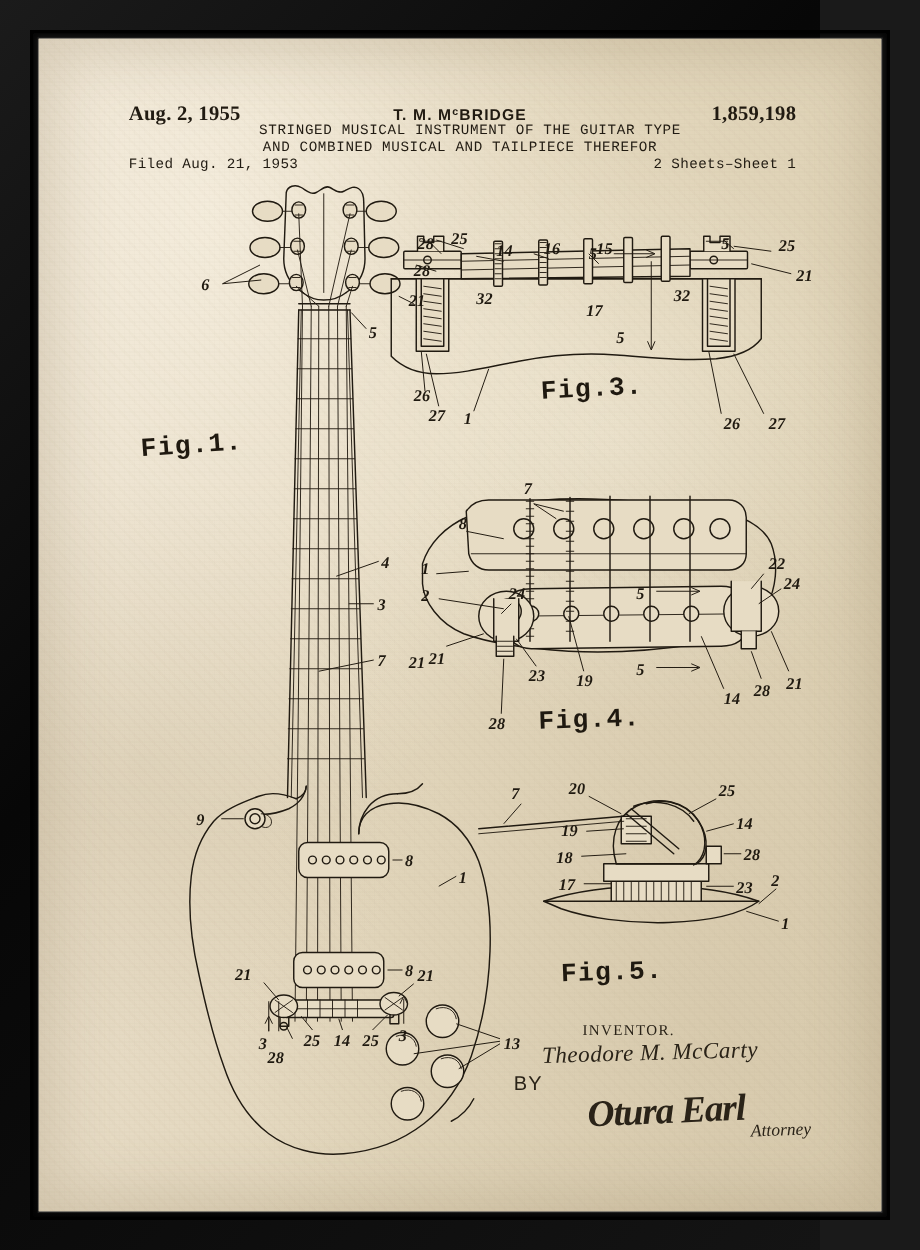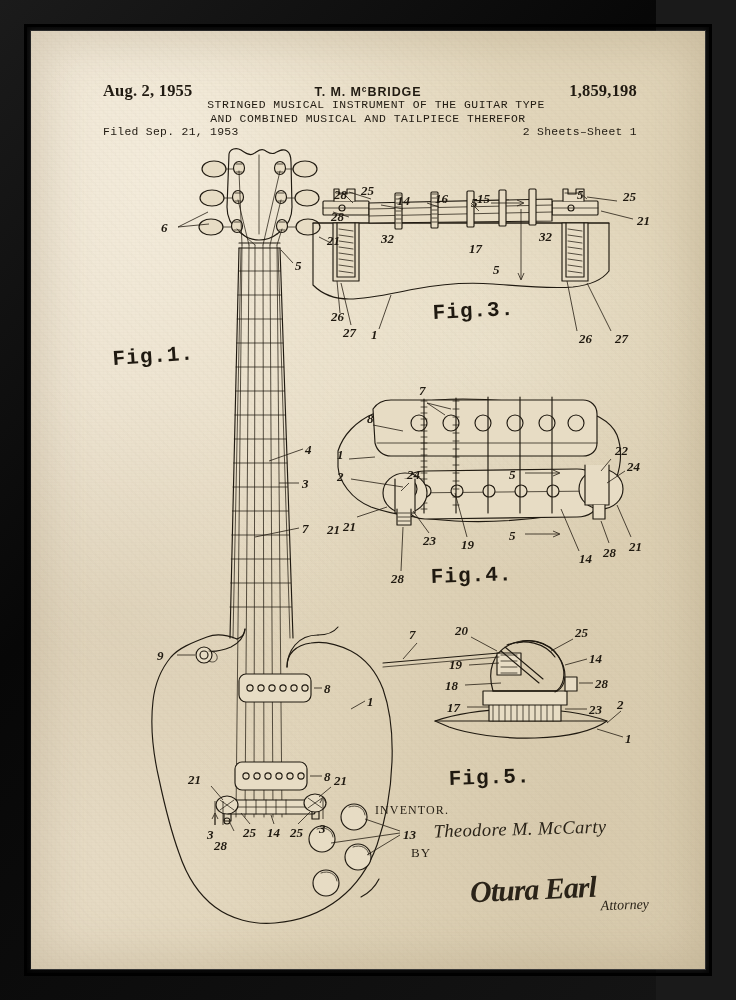--- a/index.html
+++ b/index.html
@@ -173,37 +173,37 @@
     fill: #1f1910;
     letter-spacing: 1px;
   }
 
   
   #sig-block { position: absolute; right: 40px; bottom: 52px; width: 290px; }
   #sig-inventor-label {
     font-family: "Liberation Serif", serif;
     font-size: 12px;
     letter-spacing: 1.1px;
-    text-align: left;
+    text-align: center;
     padding-right: 34px;
   }
   #sig-name {
     font-family: "Liberation Serif", serif;
     font-style: italic;
     font-size: 18.5px;
     text-align: center;
     letter-spacing: .4px;
     transform: rotate(-1.6deg);
     margin-top: 1px;
   }
   #sig-by {
-    font-family: Liberation Serif, serif;
-    font-size: 13px;
+    font-family: Liberation Sans, sans-serif;
+    font-size: 16px;
     letter-spacing: 1px;
-    margin: 5px 0 16px 36px;
+    margin: 5px 0 0 36px;
   }
   #sig-signature {
     font-family: "Liberation Serif", serif;
     font-style: italic;
     font-weight: bold;
     font-size: 30px;
     text-align: center;
     margin-top: -4px;
     padding-left: 26px;
     transform: rotate(-2.5deg);
@@ -227,21 +227,21 @@
   <div id="mat-highlight"></div>
 
   <div id="paper">
     <div id="paper-grain"></div>
 
     <div class="hdr" id="hdr-date">Aug. 2, 1955</div>
     <div class="hdr" id="hdr-patno">1,859,198</div>
     <div class="hdr" id="hdr-inventor"><span>T. M. M</span><sup>c</sup><span>BRIDGE</span></div>
     <div class="hdr" id="hdr-title1">STRINGED MUSICAL INSTRUMENT OF THE GUITAR TYPE</div>
     <div class="hdr" id="hdr-title2">AND COMBINED MUSICAL AND TAILPIECE THEREFOR</div>
-    <div class="hdr" id="hdr-filed">Filed Sep. 21, 1953</div>
+    <div class="hdr" id="hdr-filed">Filed Aug. 21, 1953</div>
     <div class="hdr" id="hdr-sheets">2 Sheets–Sheet 1</div>
 
     <svg id="drawing" viewBox="0 0 674 938">
       <defs>
         <pattern id="hatchR" width="7" height="7" patternUnits="userSpaceOnUse" patternTransform="rotate(35)">
           <line x1="0" y1="0" x2="0" y2="7" stroke="#2a2217" stroke-width=".65"></line>
         </pattern>
         <pattern id="hatchL" width="7" height="7" patternUnits="userSpaceOnUse" patternTransform="rotate(-35)">
           <line x1="0" y1="0" x2="0" y2="7" stroke="#2a2217" stroke-width=".65"></line>
         </pattern>

